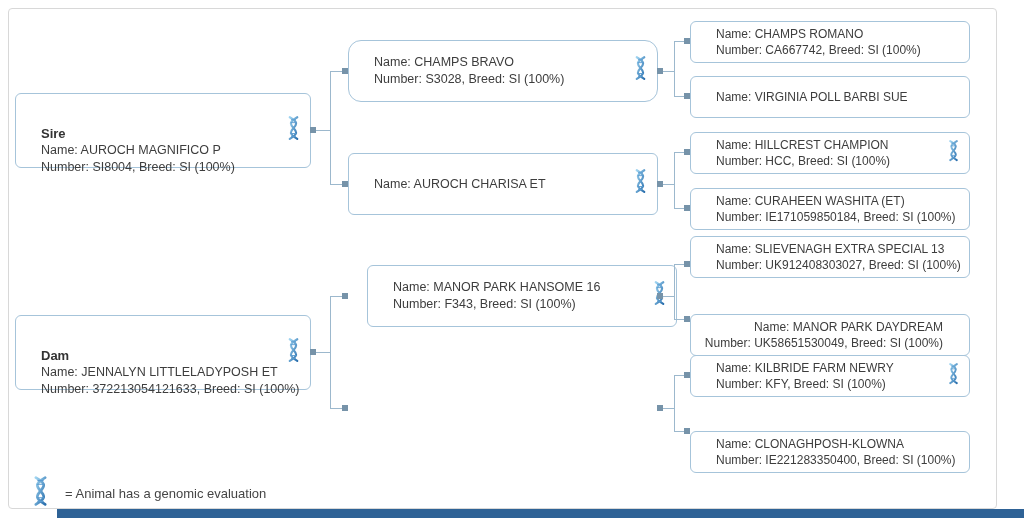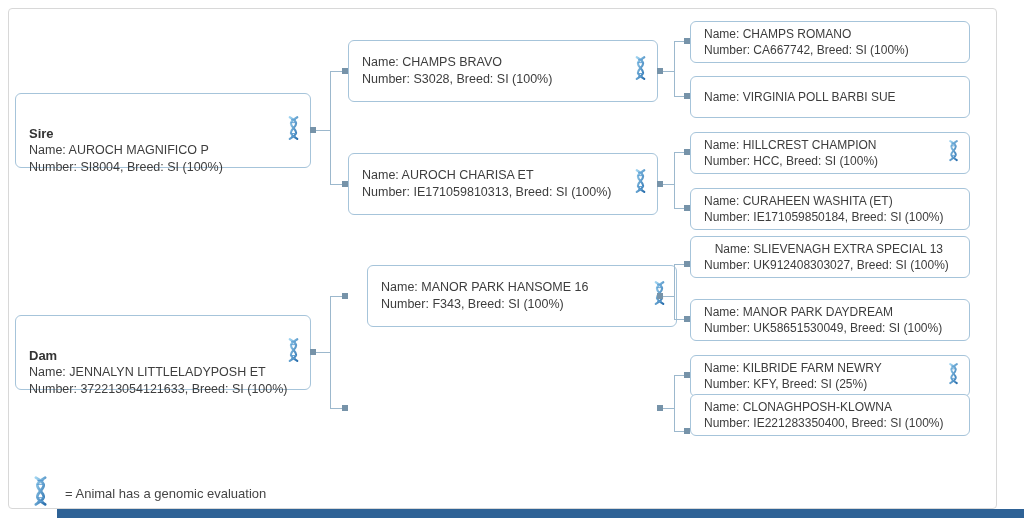--- a/index.html
+++ b/index.html
@@ -1,18 +1,18 @@
 <!DOCTYPE html>
 <html><head>
 <meta charset="utf-8">
 <style>
   html,body{margin:0;padding:0;background:#ffffff;font-family:"Liberation Sans",sans-serif;}
   .canvas{position:relative;width:1024px;height:518px;background:#fff;overflow:hidden;}
   .frame{position:absolute;left:8px;top:8px;width:987px;height:499px;border:1px solid #d8d8d8;border-radius:4px;background:#fff;}
-  .node{position:absolute;background:#fff;border:1px solid #a6c4da;border-radius:6px;display:flex;flex-direction:column;justify-content:center;padding-left:13px;padding-right:26px;box-sizing:border-box;color:#3d3d3d;}
+  .node{position:absolute;background:#fff;border:1px solid #a6c4da;border-radius:6px;display:flex;flex-direction:column;justify-content:center;padding-left:25px;padding-right:26px;box-sizing:border-box;color:#3d3d3d;}
   .gen1{left:15px;width:296px;height:75px;font-size:12.5px;line-height:17px;}
   .gen2{left:348px;width:310px;height:62px;font-size:12.5px;line-height:17px;}
   .gen3{left:690px;width:280px;height:42px;font-size:12px;line-height:16px;}
   .role{font-weight:bold;font-size:13px;color:#333;margin-top:40px;}
   .line{white-space:nowrap;}
   .dna{position:absolute;right:8px;top:50%;transform:translateY(-50%);}
   .cline{position:absolute;background:#9cb8cd;}
   .marker{position:absolute;width:6px;height:6px;background:#7693a9;}
   .legend{position:absolute;left:30px;top:476px;display:flex;align-items:center;gap:14px;color:#454545;font-size:13px;}
   .scrollbar{position:absolute;left:57px;top:509px;width:967px;height:9px;background:#2e6296;}
@@ -48,30 +48,29 @@
   </div>
   <div class="node gen1" style="top:315px;">
     <div class="role">Dam</div>
     <div class="line">Name: JENNALYN LITTLELADYPOSH ET</div>
     <div class="line">Number: 372213054121633, Breed: SI (100%)</div>
     <span class="dna"><svg width="17" height="25">
           <use href="#dna-sym"></use>
         </svg></span>
   </div>
 
-  <div class="node gen2" style="top:40px;">
+  <div class="node gen2" style="top:40px;border-radius:13px;">
     <div class="line">Name: CHAMPS BRAVO</div>
     <div class="line">Number: S3028, Breed: SI (100%)</div>
     <span class="dna"><svg width="17" height="25">
           <use href="#dna-sym"></use>
         </svg></span>
   </div>
   <div class="node gen2" style="top:153px;">
     <div class="line">Name: AUROCH CHARISA ET</div>
-    <div class="line">Number: IE171059810313, Breed: SI (100%)</div>
     <span class="dna"><svg width="17" height="25">
           <use href="#dna-sym"></use>
         </svg></span>
   </div>
   <div class="node gen2" style="top:265px;margin-left:19px;">
     <div class="line">Name: MANOR PARK HANSOME 16</div>
     <div class="line">Number: F343, Breed: SI (100%)</div>
     <span class="dna"><svg width="17" height="25">
           <use href="#dna-sym"></use>
         </svg></span>
@@ -96,33 +95,33 @@
   <div class="node gen3" style="top:188px;">
     <div class="line">Name: CURAHEEN WASHITA (ET)</div>
     <div class="line">Number: IE171059850184, Breed: SI (100%)</div>
 
   </div>
   <div class="node gen3" style="top:236px;text-align:right;">
     <div class="line">Name: SLIEVENAGH EXTRA SPECIAL 13</div>
     <div class="line">Number: UK912408303027, Breed: SI (100%)</div>
 
   </div>
-  <div class="node gen3" style="top:299px;">
+  <div class="node gen3" style="top:314px;align-items:flex-end;">
     <div class="line">Name: MANOR PARK DAYDREAM</div>
     <div class="line">Number: UK58651530049, Breed: SI (100%)</div>
 
   </div>
   <div class="node gen3" style="top:355px;">
     <div class="line">Name: KILBRIDE FARM NEWRY</div>
-    <div class="line">Number: KFY, Breed: SI (25%)</div>
+    <div class="line">Number: KFY, Breed: SI (100%)</div>
     <span class="dna"><svg width="15" height="22">
           <use href="#dna-sym"></use>
         </svg></span>
   </div>
-  <div class="node gen3" style="top:394px;">
+  <div class="node gen3" style="top:431px;">
     <div class="line">Name: CLONAGHPOSH-KLOWNA</div>
     <div class="line">Number: IE221283350400, Breed: SI (100%)</div>
 
   </div>
 
   <div class="marker" style="left:310px;top:127px;"></div>
   <div class="cline" style="left:316px;top:130px;width:14px;height:1px;"></div>
   <div class="cline" style="left:330px;top:71px;width:1px;height:114px;"></div>
   <div class="cline" style="left:330px;top:71px;width:12px;height:1px;"></div>
   <div class="marker" style="left:342px;top:68px;"></div>

